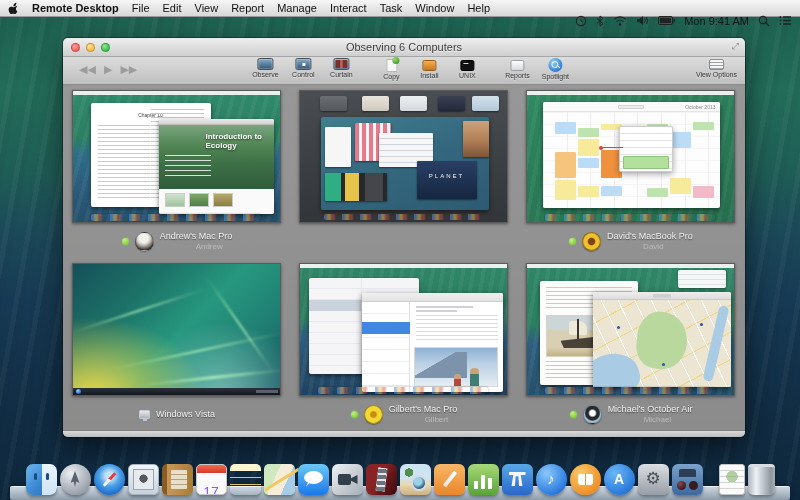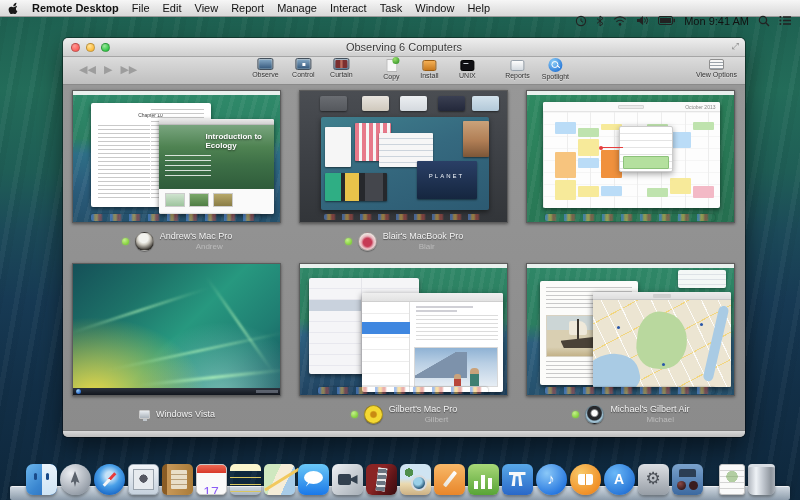--- a/index.html
+++ b/index.html
@@ -521,28 +521,20 @@
           <div class="b-main">
             <div class="bw bw-a"></div>
             <div class="bw bw-b"></div>
             <div class="bw bw-c"></div>
             <div class="bw bw-dark"></div>
             <div class="bw bw-planet">PLANET</div>
             <div class="bw bw-face"></div>
           </div>
           <div class="b-dock"></div>
         </div>
-        <div class="label-row">
-          <span class="dot"></span>
-          <span class="avatar av-blair"></span>
-          <span class="names">
-            <span class="cname">Blair's MacBook Pro</span>
-            <span class="cuser">Blair</span>
-          </span>
-        </div>
       </div>
 
       <div class="cell">
         <div class="screen s-david">
           <div class="mac-menubar"></div>
           <div class="d-cal">
             <div class="d-cal-h">
               <span class="d-seg"></span>
               <span class="d-month">October 2013</span>
             </div>
@@ -564,20 +556,28 @@
             <span class="ev b" style="left:127px;top:30px;height:16px"></span>
             <span class="ev y" style="left:127px;top:76px;height:16px"></span>
             <span class="ev g" style="left:150px;top:20px;height:8px"></span>
             <span class="ev p" style="left:150px;top:84px;height:12px"></span>
             <div class="d-pop"></div>
             <div class="d-pop-g"></div>
             <div class="d-now"></div>
           </div>
           <div class="mini-dock"></div>
         </div>
+        <div class="label-row">
+          <span class="dot"></span>
+          <span class="avatar av-david"></span>
+          <span class="names">
+            <span class="cname">David's MacBook Pro</span>
+            <span class="cuser">David</span>
+          </span>
+        </div>
       </div>
 
       <div class="cell">
         <div class="screen s-vista">
           <span class="v-streak vs1"></span>
           <span class="v-streak vs2"></span>
           <span class="v-streak vs3"></span>
           <span class="v-streak vs4"></span>
           <div class="v-taskbar"></div>
           <span class="v-orb"></span>
@@ -650,21 +650,21 @@
               <span class="m-pin mp2"></span>
               <span class="m-pin mp3"></span>
             </div>
           </div>
           <div class="mini-dock"></div>
         </div>
         <div class="label-row">
           <span class="dot"></span>
           <span class="avatar av-michael"></span>
           <span class="names">
-            <span class="cname">Michael's Gilbert Air</span>
+            <span class="cname">Michael's October Air</span>
             <span class="cuser">Michael</span>
           </span>
         </div>
       </div>
 
     </div>
     <div class="win-bottom"></div>
   </div>
 
   <div class="dock">

